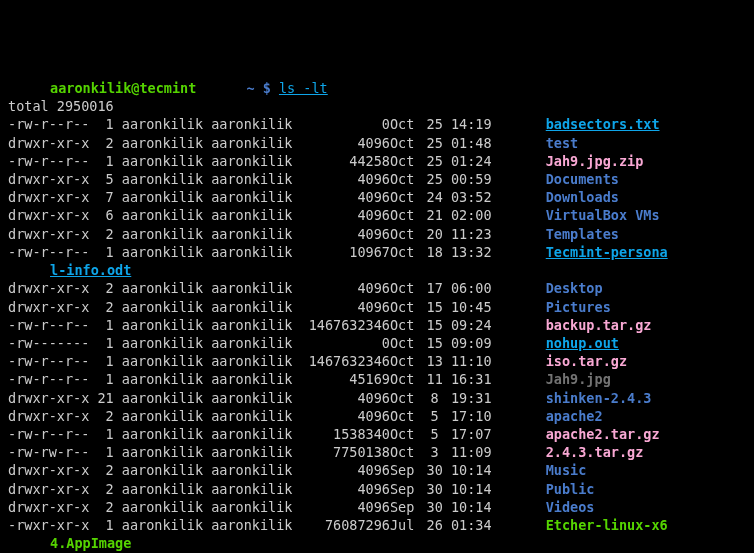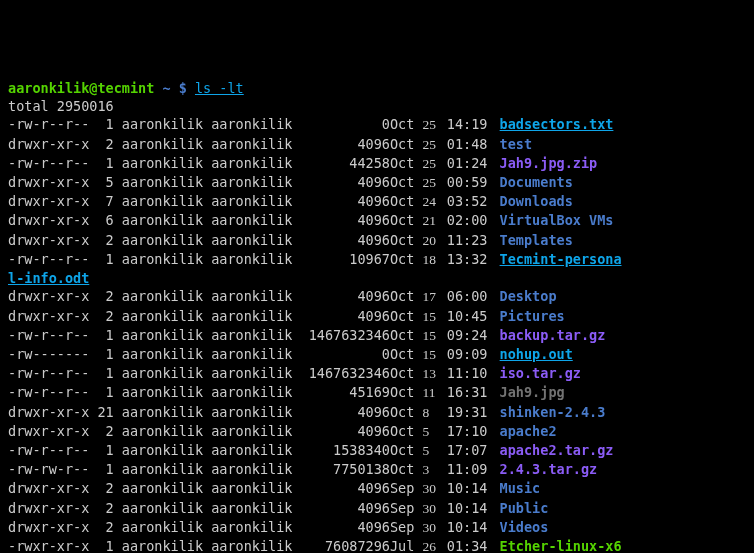--- a/index.html
+++ b/index.html
@@ -11,31 +11,31 @@
     line-height: 1.35;
     color: #ccc;
     width: 754px;
     box-sizing: border-box;
     white-space: pre;
   }
   .green { color: #55d400; font-weight: bold; }
   .blue { color: #4a7ccc; font-weight: bold; }
   .white { color: #0ea5e9; text-decoration: underline; }
   .grey { color: #ccc; }
-  .red { color: #8b5cf6; font-weight: bold; }
+  .red { color: #f9a8d4; font-weight: bold; }
   .magenta { color: #737373; font-weight: bold; }
-  .bold { font-weight: bold; }
+  .bold { font-weight: bold; margin-left: 42px; }
   .row { display: block; }
   .perm { display: inline-block; width: 10ch; }
   .lnk  { display: inline-block; width: 3ch; text-align: right; }
   .usr  { display: inline-block; width: 11ch; }
   .grp  { display: inline-block; width: 11ch; }
   .sz   { display: inline-block; width: 11ch; text-align: right; }
   .mon  { display: inline-block; width: 4ch; text-align: left; }
-  .day  { display: inline-block; width: 3ch; text-align: left; font-family: Liberation Serif, serif; }
+  .day  { display: inline-block; width: 3ch; text-align: center; }
   .tm   { display: inline-block; width: 6ch; text-align: center; }
 </style>
 </head>
 <body>
 
 
 
 <div><span class="row"><span class="green bold">aaronkilik@tecmint</span><span class="blue bold"> ~ $ </span><span class="white">ls -lt</span></span><span class="row grey">total 2950016</span><span id="rows"><span class="row"><span class="perm grey">-rw-r--r--</span><span class="lnk grey">1</span> <span class="usr grey">aaronkilik</span><span class="grp grey">aaronkilik</span><span class="sz grey">0</span><span class="mon grey">Oct</span><span class="day grey">25</span><span class="tm grey">14:19</span> <span class="white bold">badsectors.txt</span></span><span class="row"><span class="perm grey">drwxr-xr-x</span><span class="lnk grey">2</span> <span class="usr grey">aaronkilik</span><span class="grp grey">aaronkilik</span><span class="sz grey">4096</span><span class="mon grey">Oct</span><span class="day grey">25</span><span class="tm grey">01:48</span> <span class="blue bold">test</span></span><span class="row"><span class="perm grey">-rw-r--r--</span><span class="lnk grey">1</span> <span class="usr grey">aaronkilik</span><span class="grp grey">aaronkilik</span><span class="sz grey">44258</span><span class="mon grey">Oct</span><span class="day grey">25</span><span class="tm grey">01:24</span> <span class="red bold">Jah9.jpg.zip</span></span><span class="row"><span class="perm grey">drwxr-xr-x</span><span class="lnk grey">5</span> <span class="usr grey">aaronkilik</span><span class="grp grey">aaronkilik</span><span class="sz grey">4096</span><span class="mon grey">Oct</span><span class="day grey">25</span><span class="tm grey">00:59</span> <span class="blue bold">Documents</span></span><span class="row"><span class="perm grey">drwxr-xr-x</span><span class="lnk grey">7</span> <span class="usr grey">aaronkilik</span><span class="grp grey">aaronkilik</span><span class="sz grey">4096</span><span class="mon grey">Oct</span><span class="day grey">24</span><span class="tm grey">03:52</span> <span class="blue bold">Downloads</span></span><span class="row"><span class="perm grey">drwxr-xr-x</span><span class="lnk grey">6</span> <span class="usr grey">aaronkilik</span><span class="grp grey">aaronkilik</span><span class="sz grey">4096</span><span class="mon grey">Oct</span><span class="day grey">21</span><span class="tm grey">02:00</span> <span class="blue bold">VirtualBox VMs</span></span><span class="row"><span class="perm grey">drwxr-xr-x</span><span class="lnk grey">2</span> <span class="usr grey">aaronkilik</span><span class="grp grey">aaronkilik</span><span class="sz grey">4096</span><span class="mon grey">Oct</span><span class="day grey">20</span><span class="tm grey">11:23</span> <span class="blue bold">Templates</span></span><span class="row"><span class="perm grey">-rw-r--r--</span><span class="lnk grey">1</span> <span class="usr grey">aaronkilik</span><span class="grp grey">aaronkilik</span><span class="sz grey">10967</span><span class="mon grey">Oct</span><span class="day grey">18</span><span class="tm grey">13:32</span> <span class="white bold">Tecmint-persona</span></span><span class="row"><span class="white bold">l-info.odt</span></span><span class="row"><span class="perm grey">drwxr-xr-x</span><span class="lnk grey">2</span> <span class="usr grey">aaronkilik</span><span class="grp grey">aaronkilik</span><span class="sz grey">4096</span><span class="mon grey">Oct</span><span class="day grey">17</span><span class="tm grey">06:00</span> <span class="blue bold">Desktop</span></span><span class="row"><span class="perm grey">drwxr-xr-x</span><span class="lnk grey">2</span> <span class="usr grey">aaronkilik</span><span class="grp grey">aaronkilik</span><span class="sz grey">4096</span><span class="mon grey">Oct</span><span class="day grey">15</span><span class="tm grey">10:45</span> <span class="blue bold">Pictures</span></span><span class="row"><span class="perm grey">-rw-r--r--</span><span class="lnk grey">1</span> <span class="usr grey">aaronkilik</span><span class="grp grey">aaronkilik</span><span class="sz grey">1467632346</span><span class="mon grey">Oct</span><span class="day grey">15</span><span class="tm grey">09:24</span> <span class="red bold">backup.tar.gz</span></span><span class="row"><span class="perm grey">-rw-------</span><span class="lnk grey">1</span> <span class="usr grey">aaronkilik</span><span class="grp grey">aaronkilik</span><span class="sz grey">0</span><span class="mon grey">Oct</span><span class="day grey">15</span><span class="tm grey">09:09</span> <span class="white bold">nohup.out</span></span><span class="row"><span class="perm grey">-rw-r--r--</span><span class="lnk grey">1</span> <span class="usr grey">aaronkilik</span><span class="grp grey">aaronkilik</span><span class="sz grey">1467632346</span><span class="mon grey">Oct</span><span class="day grey">13</span><span class="tm grey">11:10</span> <span class="red bold">iso.tar.gz</span></span><span class="row"><span class="perm grey">-rw-r--r--</span><span class="lnk grey">1</span> <span class="usr grey">aaronkilik</span><span class="grp grey">aaronkilik</span><span class="sz grey">45169</span><span class="mon grey">Oct</span><span class="day grey">11</span><span class="tm grey">16:31</span> <span class="magenta bold">Jah9.jpg</span></span><span class="row"><span class="perm grey">drwxr-xr-x</span><span class="lnk grey">21</span> <span class="usr grey">aaronkilik</span><span class="grp grey">aaronkilik</span><span class="sz grey">4096</span><span class="mon grey">Oct</span><span class="day grey">8</span><span class="tm grey">19:31</span> <span class="blue bold">shinken-2.4.3</span></span><span class="row"><span class="perm grey">drwxr-xr-x</span><span class="lnk grey">2</span> <span class="usr grey">aaronkilik</span><span class="grp grey">aaronkilik</span><span class="sz grey">4096</span><span class="mon grey">Oct</span><span class="day grey">5</span><span class="tm grey">17:10</span> <span class="blue bold">apache2</span></span><span class="row"><span class="perm grey">-rw-r--r--</span><span class="lnk grey">1</span> <span class="usr grey">aaronkilik</span><span class="grp grey">aaronkilik</span><span class="sz grey">1538340</span><span class="mon grey">Oct</span><span class="day grey">5</span><span class="tm grey">17:07</span> <span class="red bold">apache2.tar.gz</span></span><span class="row"><span class="perm grey">-rw-rw-r--</span><span class="lnk grey">1</span> <span class="usr grey">aaronkilik</span><span class="grp grey">aaronkilik</span><span class="sz grey">7750138</span><span class="mon grey">Oct</span><span class="day grey">3</span><span class="tm grey">11:09</span> <span class="red bold">2.4.3.tar.gz</span></span><span class="row"><span class="perm grey">drwxr-xr-x</span><span class="lnk grey">2</span> <span class="usr grey">aaronkilik</span><span class="grp grey">aaronkilik</span><span class="sz grey">4096</span><span class="mon grey">Sep</span><span class="day grey">30</span><span class="tm grey">10:14</span> <span class="blue bold">Music</span></span><span class="row"><span class="perm grey">drwxr-xr-x</span><span class="lnk grey">2</span> <span class="usr grey">aaronkilik</span><span class="grp grey">aaronkilik</span><span class="sz grey">4096</span><span class="mon grey">Sep</span><span class="day grey">30</span><span class="tm grey">10:14</span> <span class="blue bold">Public</span></span><span class="row"><span class="perm grey">drwxr-xr-x</span><span class="lnk grey">2</span> <span class="usr grey">aaronkilik</span><span class="grp grey">aaronkilik</span><span class="sz grey">4096</span><span class="mon grey">Sep</span><span class="day grey">30</span><span class="tm grey">10:14</span> <span class="blue bold">Videos</span></span><span class="row"><span class="perm grey">-rwxr-xr-x</span><span class="lnk grey">1</span> <span class="usr grey">aaronkilik</span><span class="grp grey">aaronkilik</span><span class="sz grey">76087296</span><span class="mon grey">Jul</span><span class="day grey">26</span><span class="tm grey">01:34</span> <span class="green bold">Etcher-linux-x6</span></span><span class="row"><span class="green bold">4.AppImage</span></span><span class="row"><span class="perm grey">-rw-r--r--</span><span class="lnk grey">1</span> <span class="usr grey">aaronkilik</span><span class="grp grey">aaronkilik</span><span class="sz grey">1191</span><span class="mon grey">May</span><span class="day grey">27</span><span class="tm grey">2011</span> </span></span></div>
 
 

